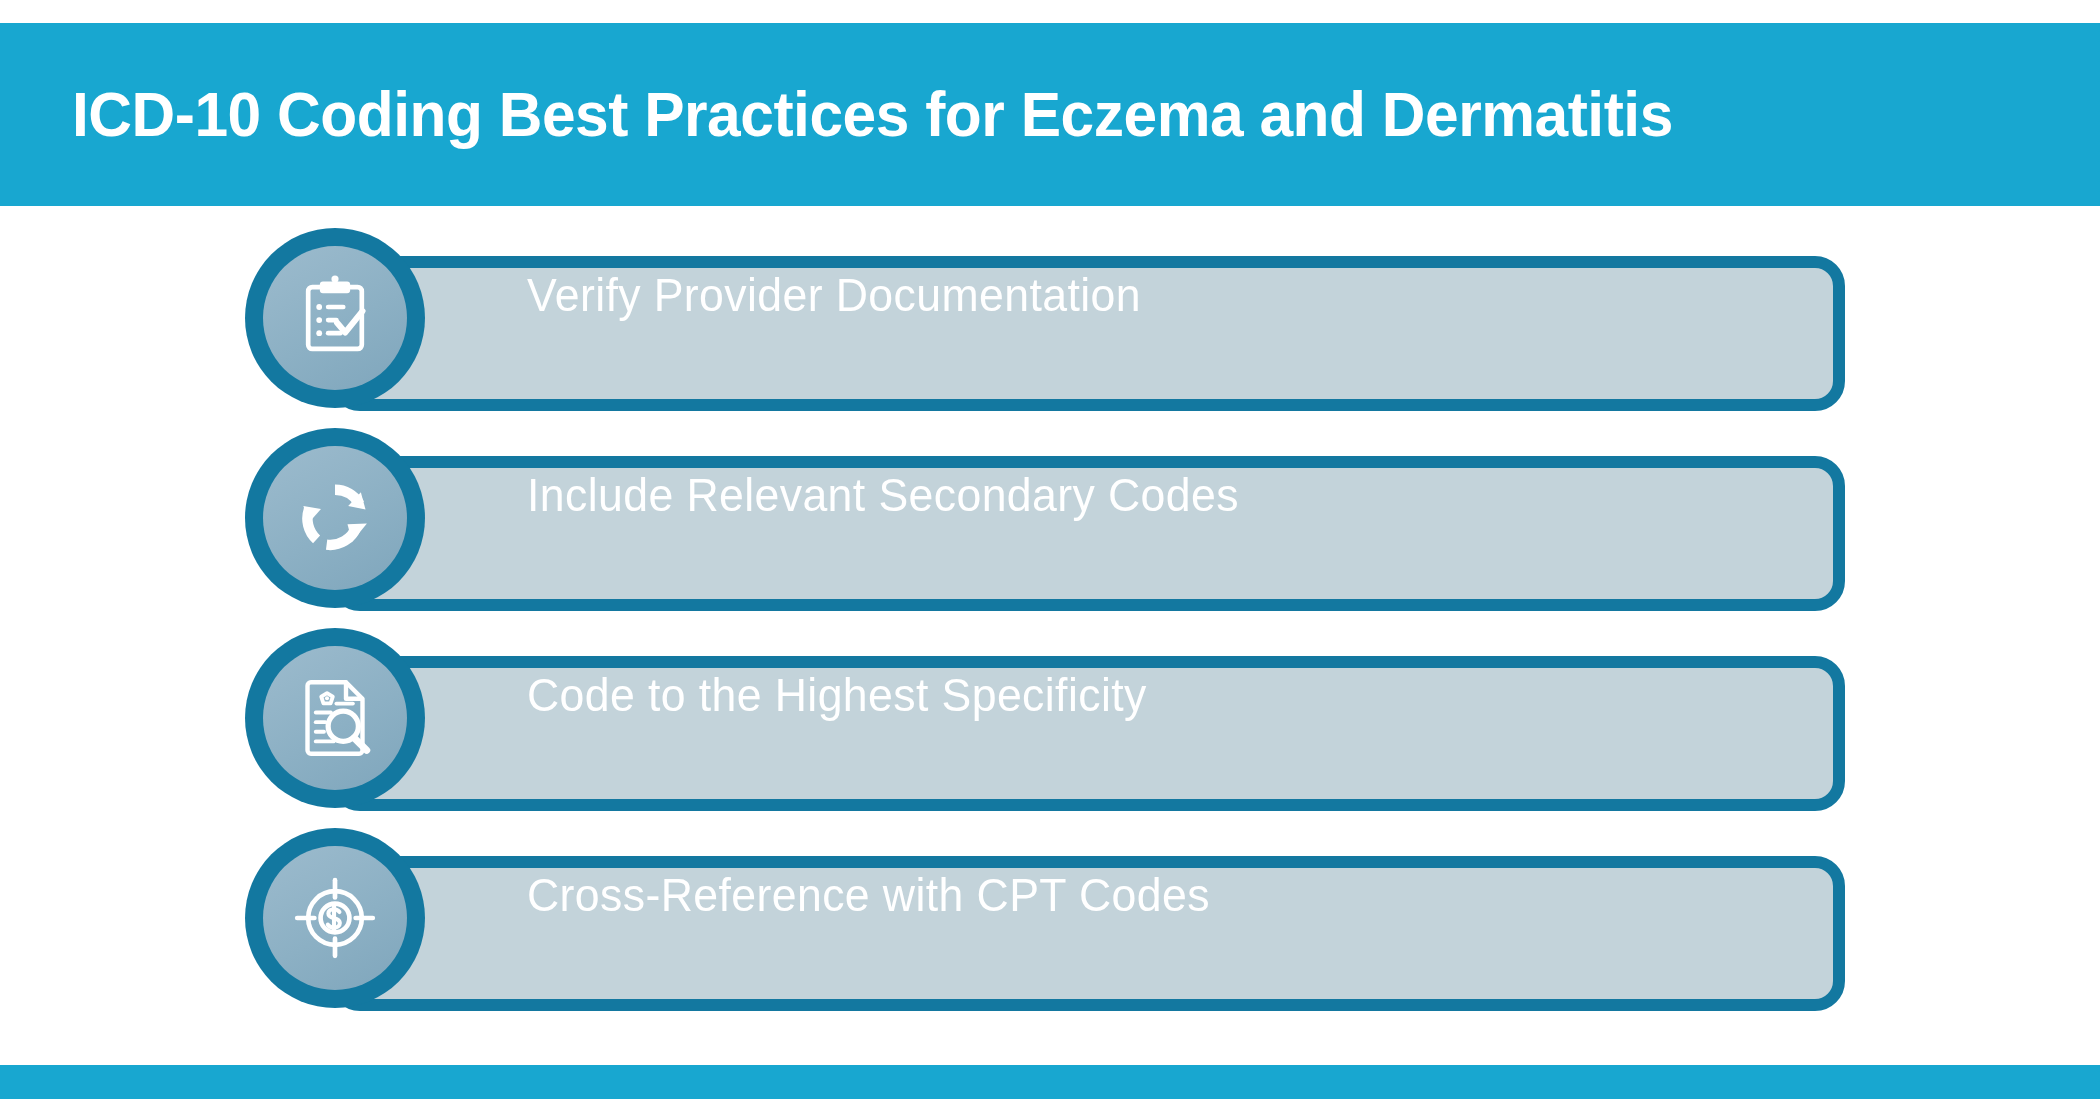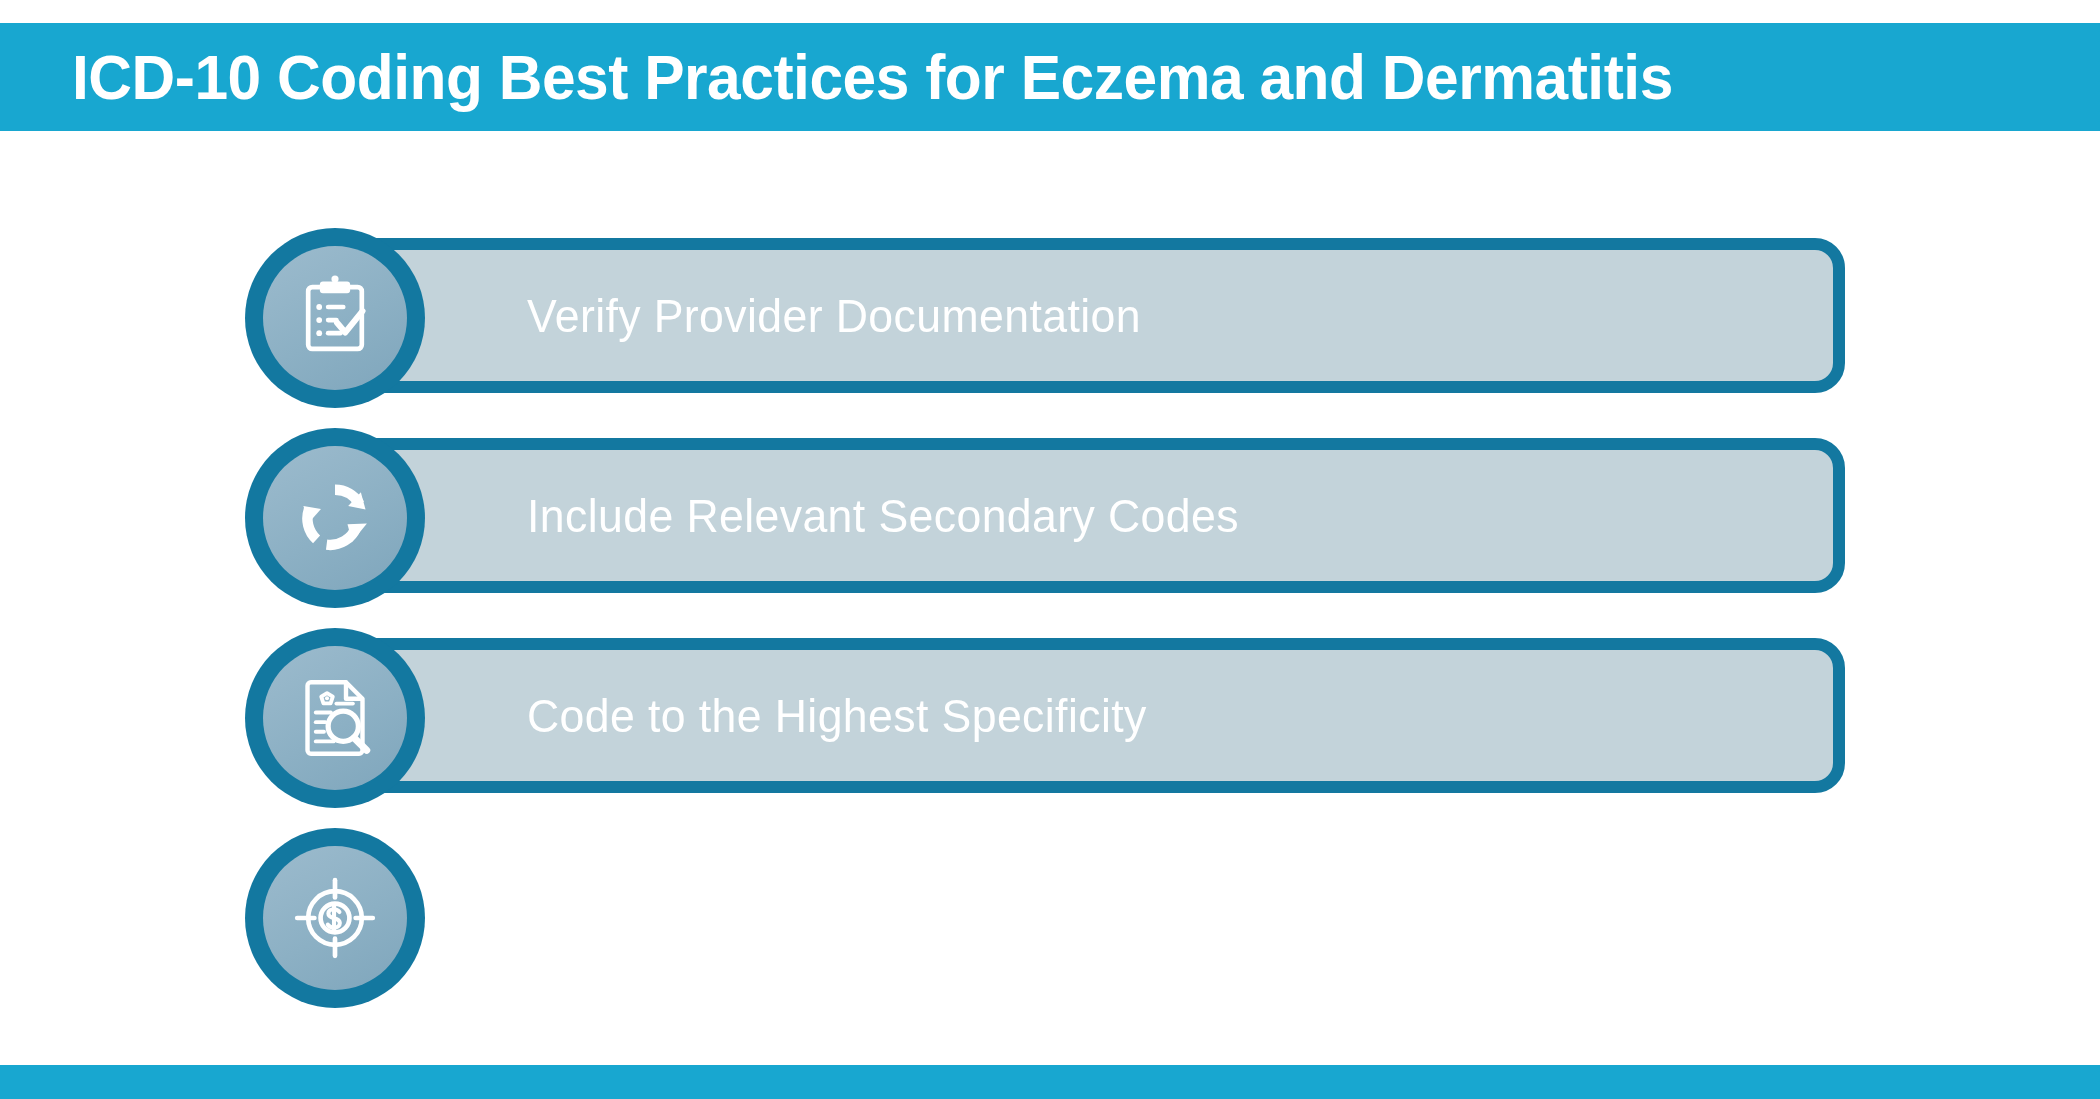--- a/index.html
+++ b/index.html
@@ -18,21 +18,21 @@
     height:1099px;
     background:#ffffff;
   }
 
   
   .header-banner {
     position:absolute;
     left:0;
     top:23px;
     width:2100px;
-    height:108px;
+    height:183px;
     background:#18A7D0;
     display:flex;
     align-items:center;
   }
 
   .header-title {
     margin-left:72px;
     color:#ffffff;
     font-family:"Liberation Sans", sans-serif;
     font-size:63px;
@@ -64,28 +64,27 @@
 
   .row {
     position:relative;
     height:200px;
   }
 
   
   .row-bar {
     position:absolute;
     left:330px;
-    top:10px;
+    top:28px;
     width:1515px;
     height:155px;
     background:#C3D3DA;
     border:12px solid #1378A0;
     border-radius:30px;
     display:flex;
-    align-items:center;
   }
 
   .row-label {
     margin-left:185px;
     color:#ffffff;
     font-family:"Liberation Sans", sans-serif;
     font-size:46px;
     font-weight:300;
     letter-spacing:0.4px;
     white-space:nowrap;
@@ -197,20 +196,23 @@
               <line x1="18" y1="49" x2="31" y2="49" stroke-width="2.8"></line>
               <circle cx="38" cy="38" r="11" stroke-width="3.8"></circle>
               <line x1="46" y1="46.5" x2="55" y2="55.5" stroke-width="5.2"></line>
             </svg>
           </span>
         </div>
       </div>
     </div>
 
     <div class="row">
+      <div class="row-bar">
+        <div class="row-label">Cross-Reference with CPT Codes</div>
+      </div>
       <div class="row-circle">
         <div class="row-circle-inner">
           <span class="row-icon">
             <svg viewBox="0 0 64 64" fill="none" stroke="#ffffff" stroke-width="3.4" stroke-linecap="round">
               <circle cx="32" cy="32" r="19.5"></circle>
               <circle cx="32" cy="32" r="10.5"></circle>
               <line x1="32" y1="4.5" x2="32" y2="17"></line>
               <line x1="32" y1="47" x2="32" y2="59.5"></line>
               <line x1="4.5" y1="32" x2="17" y2="32"></line>
               <line x1="47" y1="32" x2="59.5" y2="32"></line>

